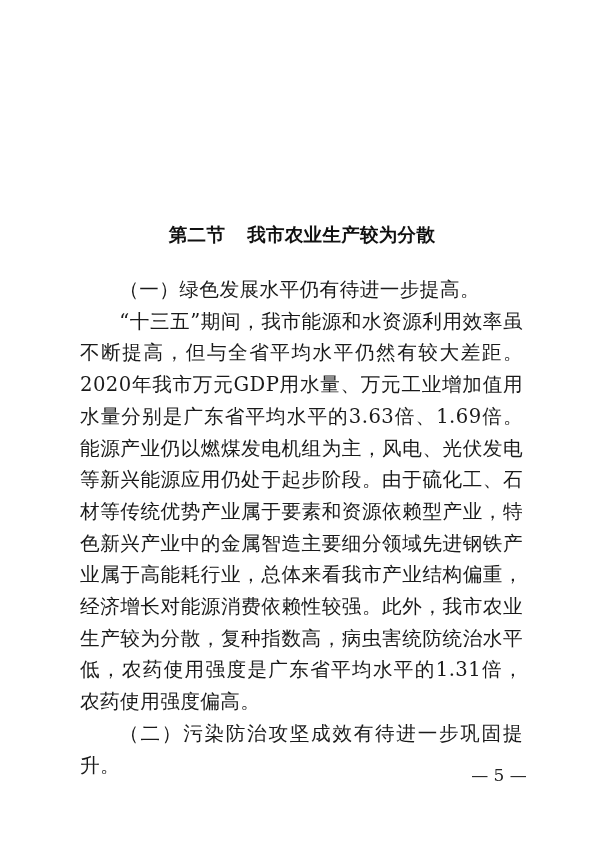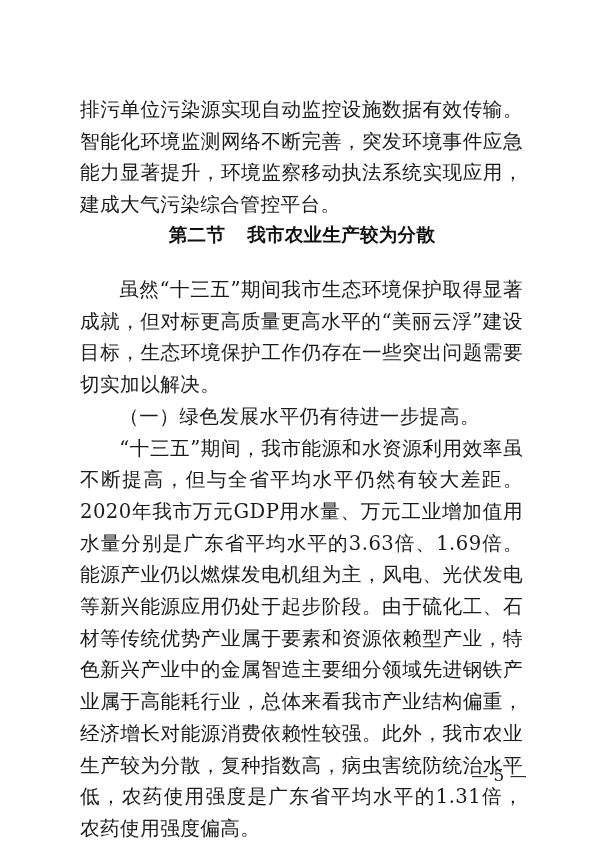--- a/index.html
+++ b/index.html
@@ -71,30 +71,26 @@
       font-size: 17px;
       line-height: 24px;
       color: #222222;
     }
   </style>
 </head>
 <body>
 
 <div class="page">
 
-  <div class="body-text" style="top: 94px;">
-    <p class="para no-indent">排污单位污染源实现自动监控设施数据有效传输。智能化环境监测网络不断完善，突发环境事件应急能力显著提升，环境监察移动执法系统实现应用，建成大气污染综合管控平台。</p>
-  </div>
 
   <div class="section-heading">
     <span>第二节</span><span class="gap"></span><span>我市农业生产较为分散</span>
   </div>
 
   <div class="body-text" style="top: 274px;">
-    <p class="para">虽然“十三五”期间我市生态环境保护取得显著成就，但对标更高质量更高水平的“美丽云浮”建设目标，生态环境保护工作仍存在一些突出问题需要切实加以解决。</p>
 
     <p class="subheading">（一）绿色发展水平仍有待进一步提高。</p>
 
     <p class="para">“十三五”期间，我市能源和水资源利用效率虽不断提高，但与全省平均水平仍然有较大差距。2020年我市万元GDP用水量、万元工业增加值用水量分别是广东省平均水平的3.63倍、1.69倍。能源产业仍以燃煤发电机组为主，风电、光伏发电等新兴能源应用仍处于起步阶段。由于硫化工、石材等传统优势产业属于要素和资源依赖型产业，特色新兴产业中的金属智造主要细分领域先进钢铁产业属于高能耗行业，总体来看我市产业结构偏重，经济增长对能源消费依赖性较强。此外，我市农业生产较为分散，复种指数高，病虫害统防统治水平低，农药使用强度是广东省平均水平的1.31倍，农药使用强度偏高。</p>
 
     <p class="subheading">（二）污染防治攻坚成效有待进一步巩固提升。</p>
 
   </div>
 
   <div class="page-number">— 5 —</div>

